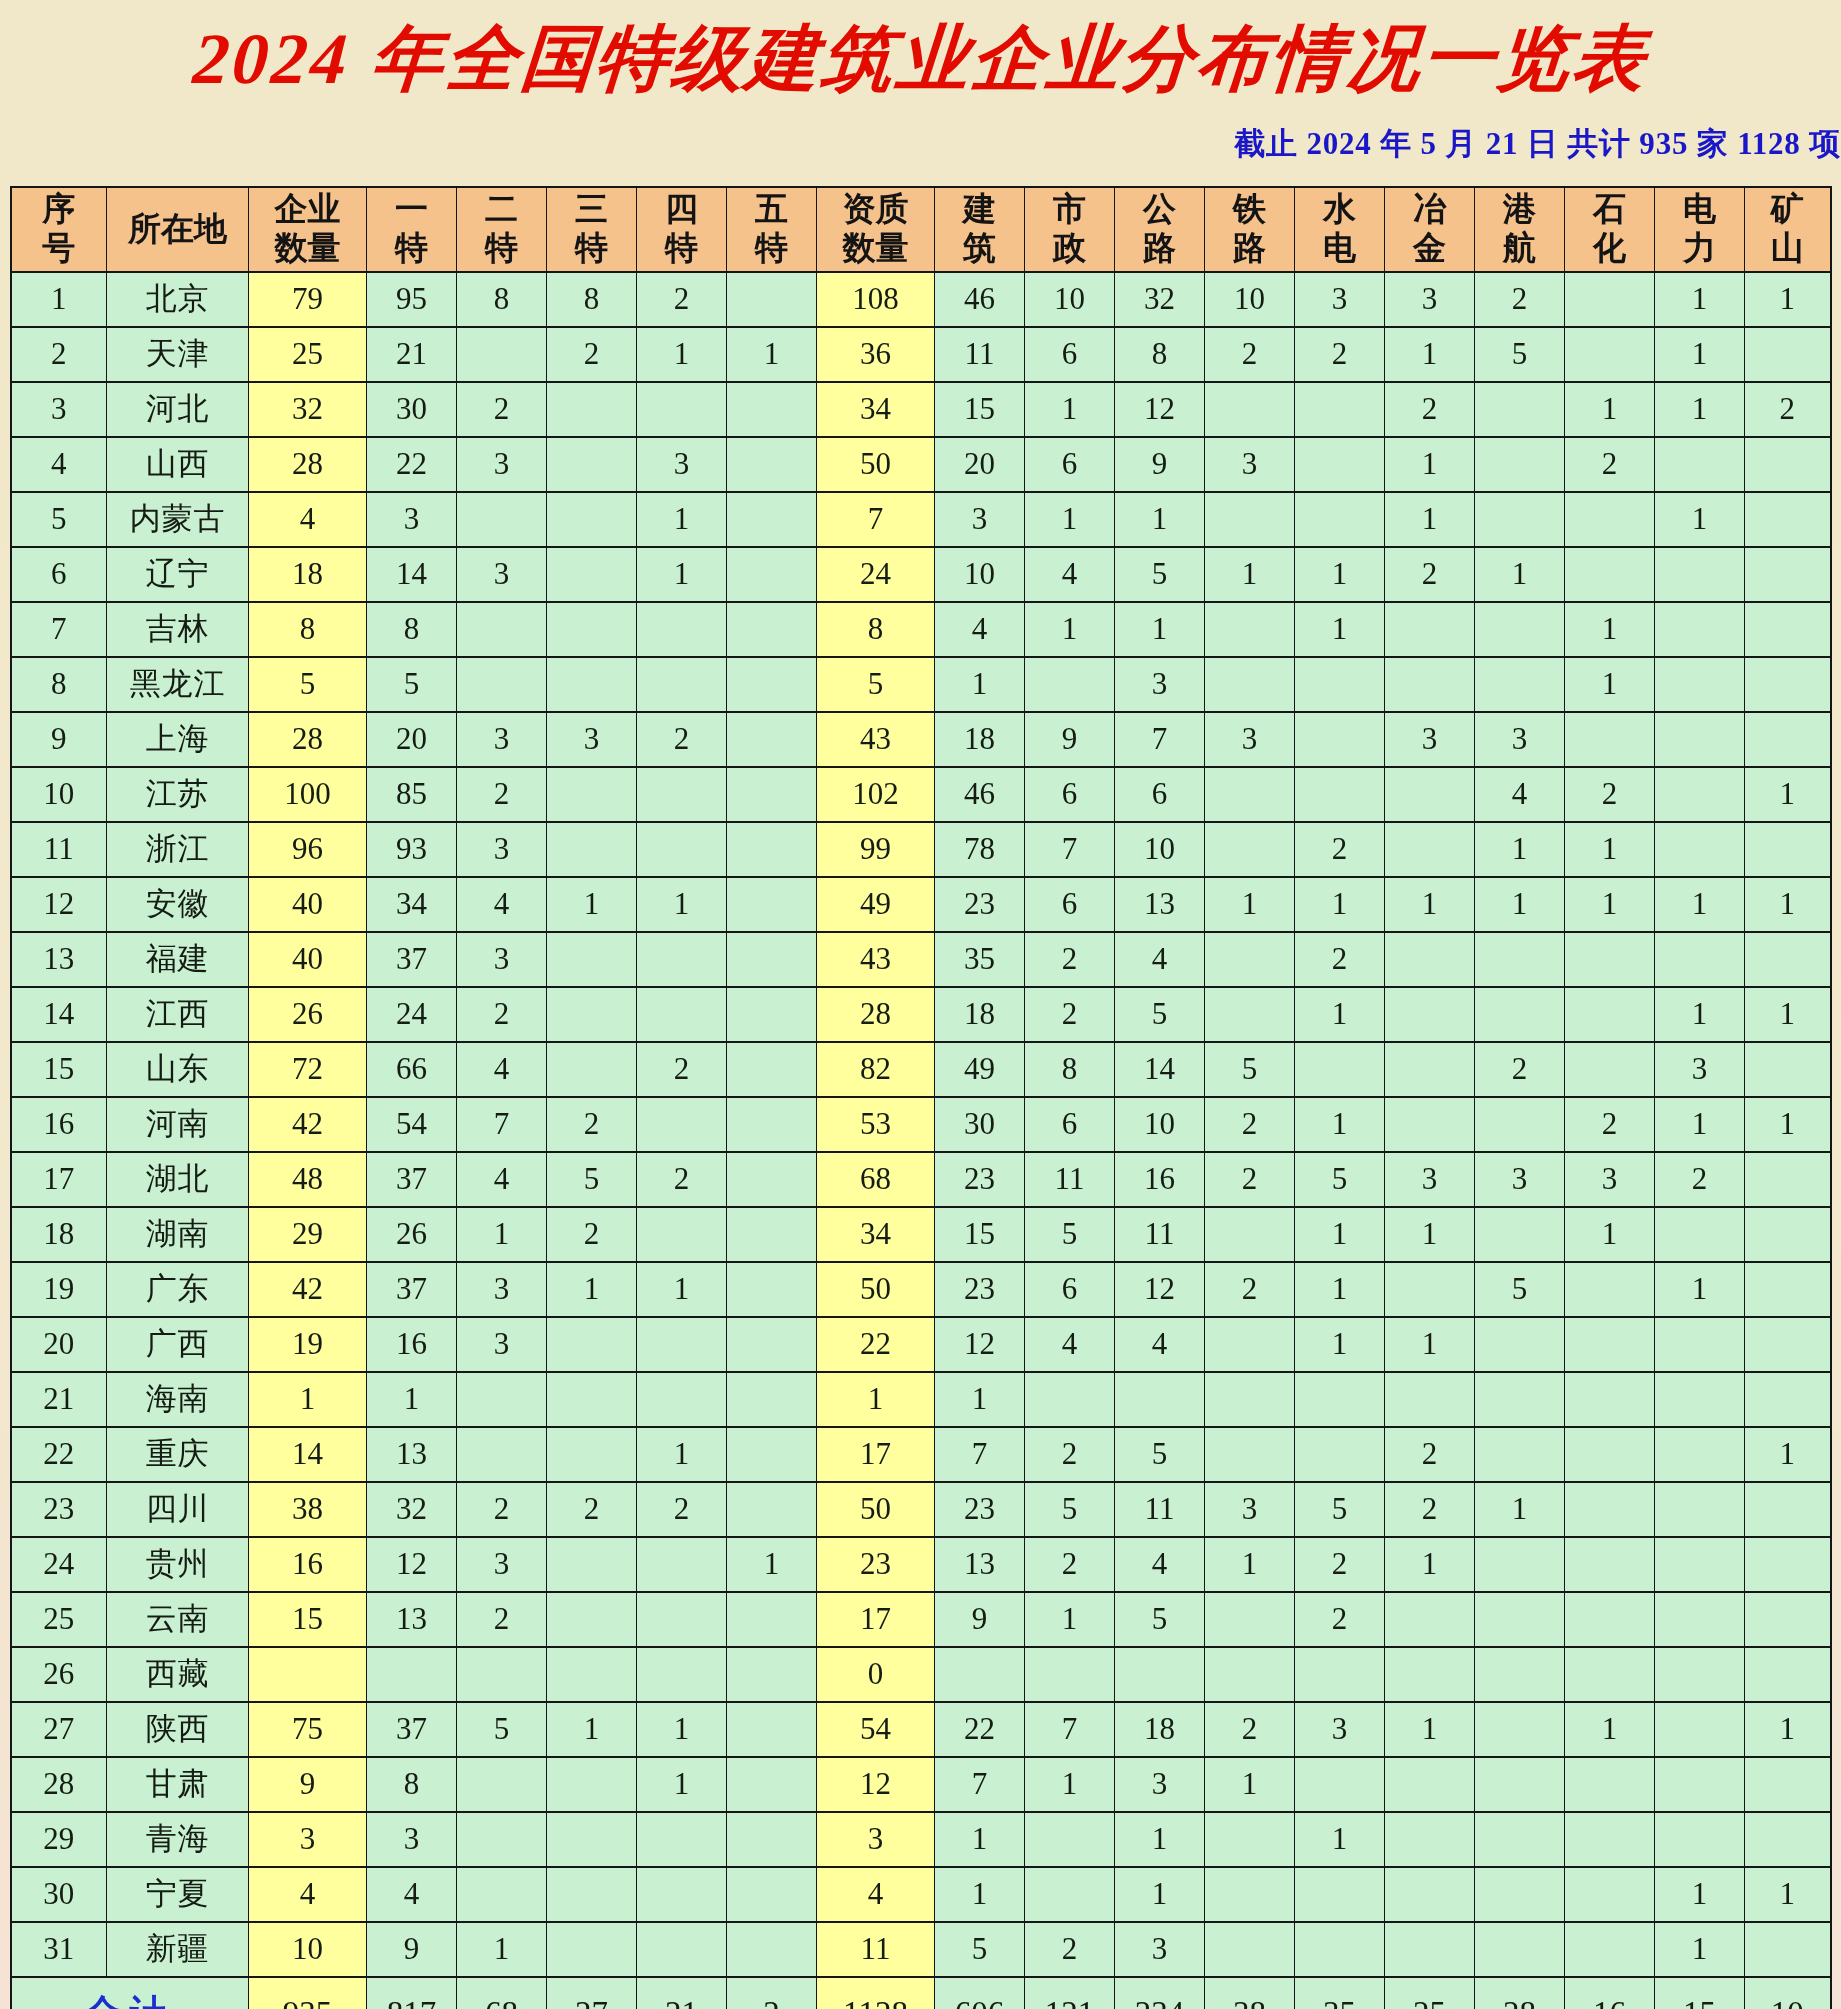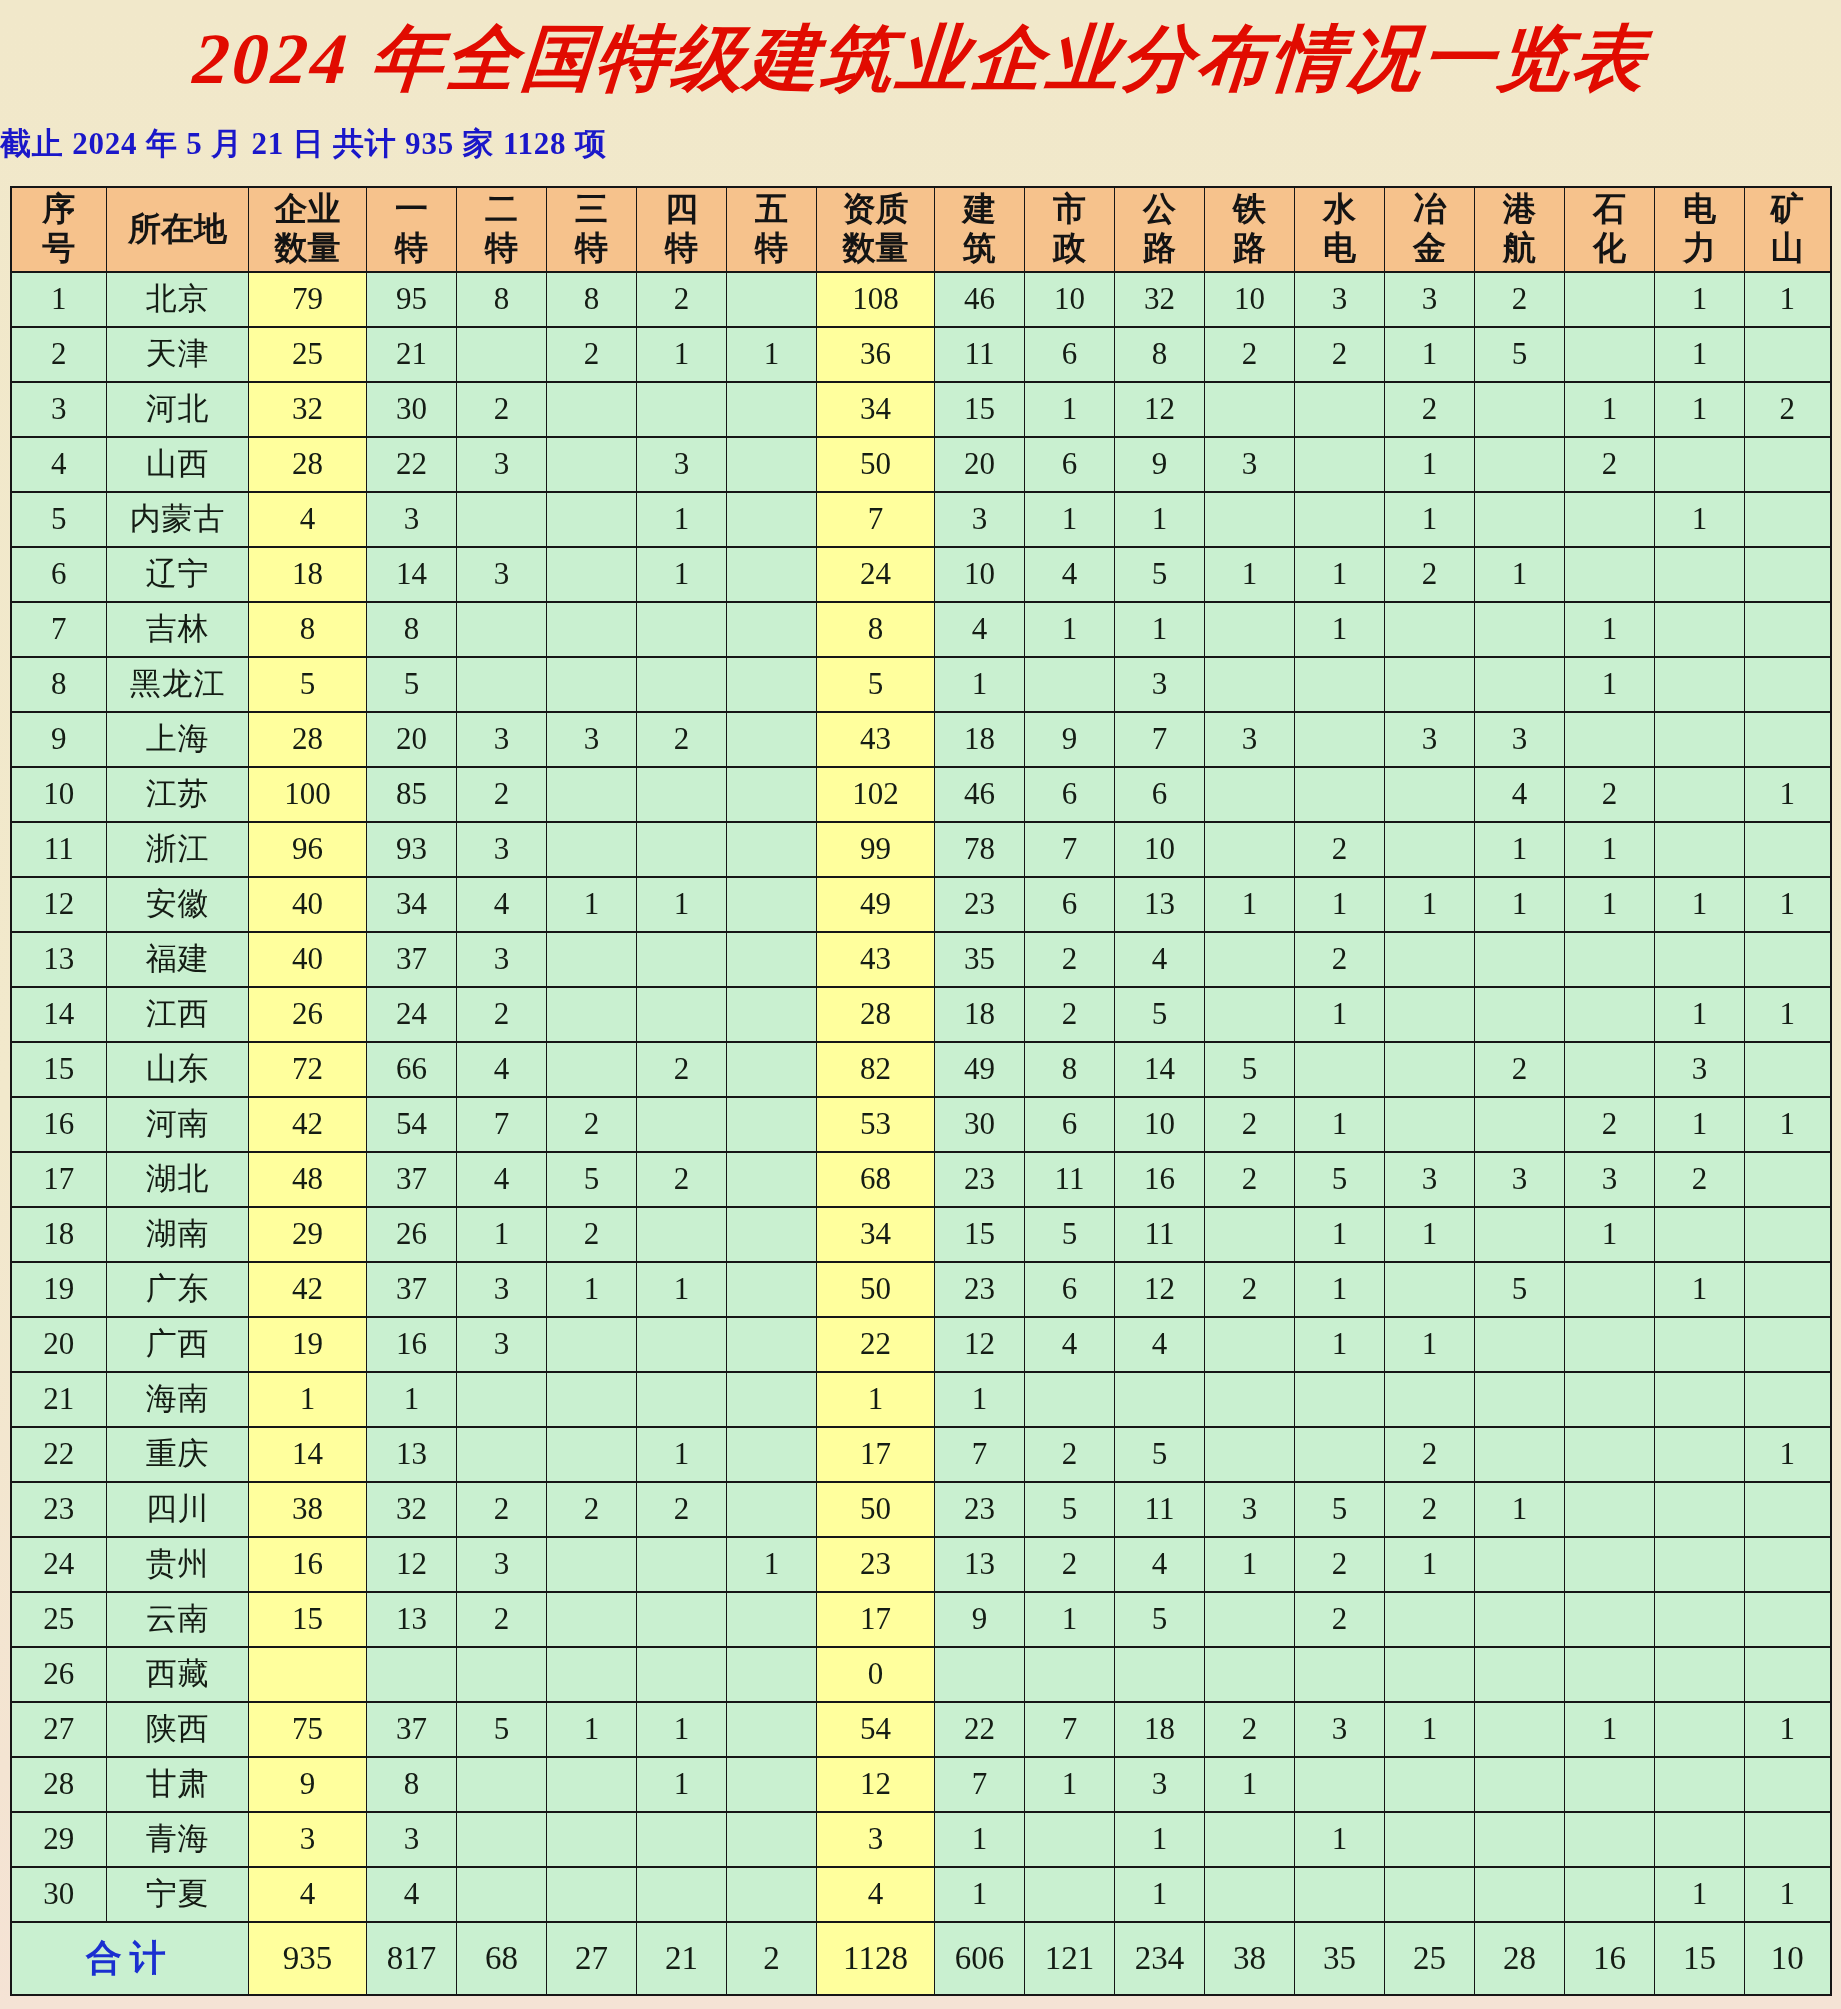--- a/index.html
+++ b/index.html
@@ -21,21 +21,21 @@
     color: #e10b00;
     font-size: 72px;
     font-weight: bold;
     font-style: italic;
     letter-spacing: 3.1px;
     line-height: 1.1;
     transform: skewX(-4deg);
     font-family: "Liberation Serif", "DejaVu Serif", serif;
   }
   .subtitle {
-    text-align: left;
+    text-align: right;
     color: #1a17c9;
     font-size: 31px;
     font-weight: bold;
     margin-top: 23.6px;
     letter-spacing: 0.8px;
   }
 
   table.dist {
     border-collapse: collapse;
     table-layout: fixed;
@@ -809,20 +809,41 @@
           <td></td>
           <td>1</td>
           <td></td>
           <td></td>
           <td></td>
           <td></td>
           <td></td>
           <td>1</td>
           <td>1</td>
         </tr>
+        <tr>
+          <td>31</td>
+          <td class="region">新疆</td>
+          <td class="yellow">10</td>
+          <td>9</td>
+          <td>1</td>
+          <td></td>
+          <td></td>
+          <td></td>
+          <td class="yellow">11</td>
+          <td>5</td>
+          <td>2</td>
+          <td>3</td>
+          <td></td>
+          <td></td>
+          <td></td>
+          <td></td>
+          <td></td>
+          <td>1</td>
+          <td></td>
+        </tr>
         <tr class="total-row">
           <td colspan="2" class="total-label">合计</td>
           <td class="yellow">935</td>
           <td>817</td>
           <td>68</td>
           <td>27</td>
           <td>21</td>
           <td>2</td>
           <td class="yellow">1128</td>
           <td>606</td>

